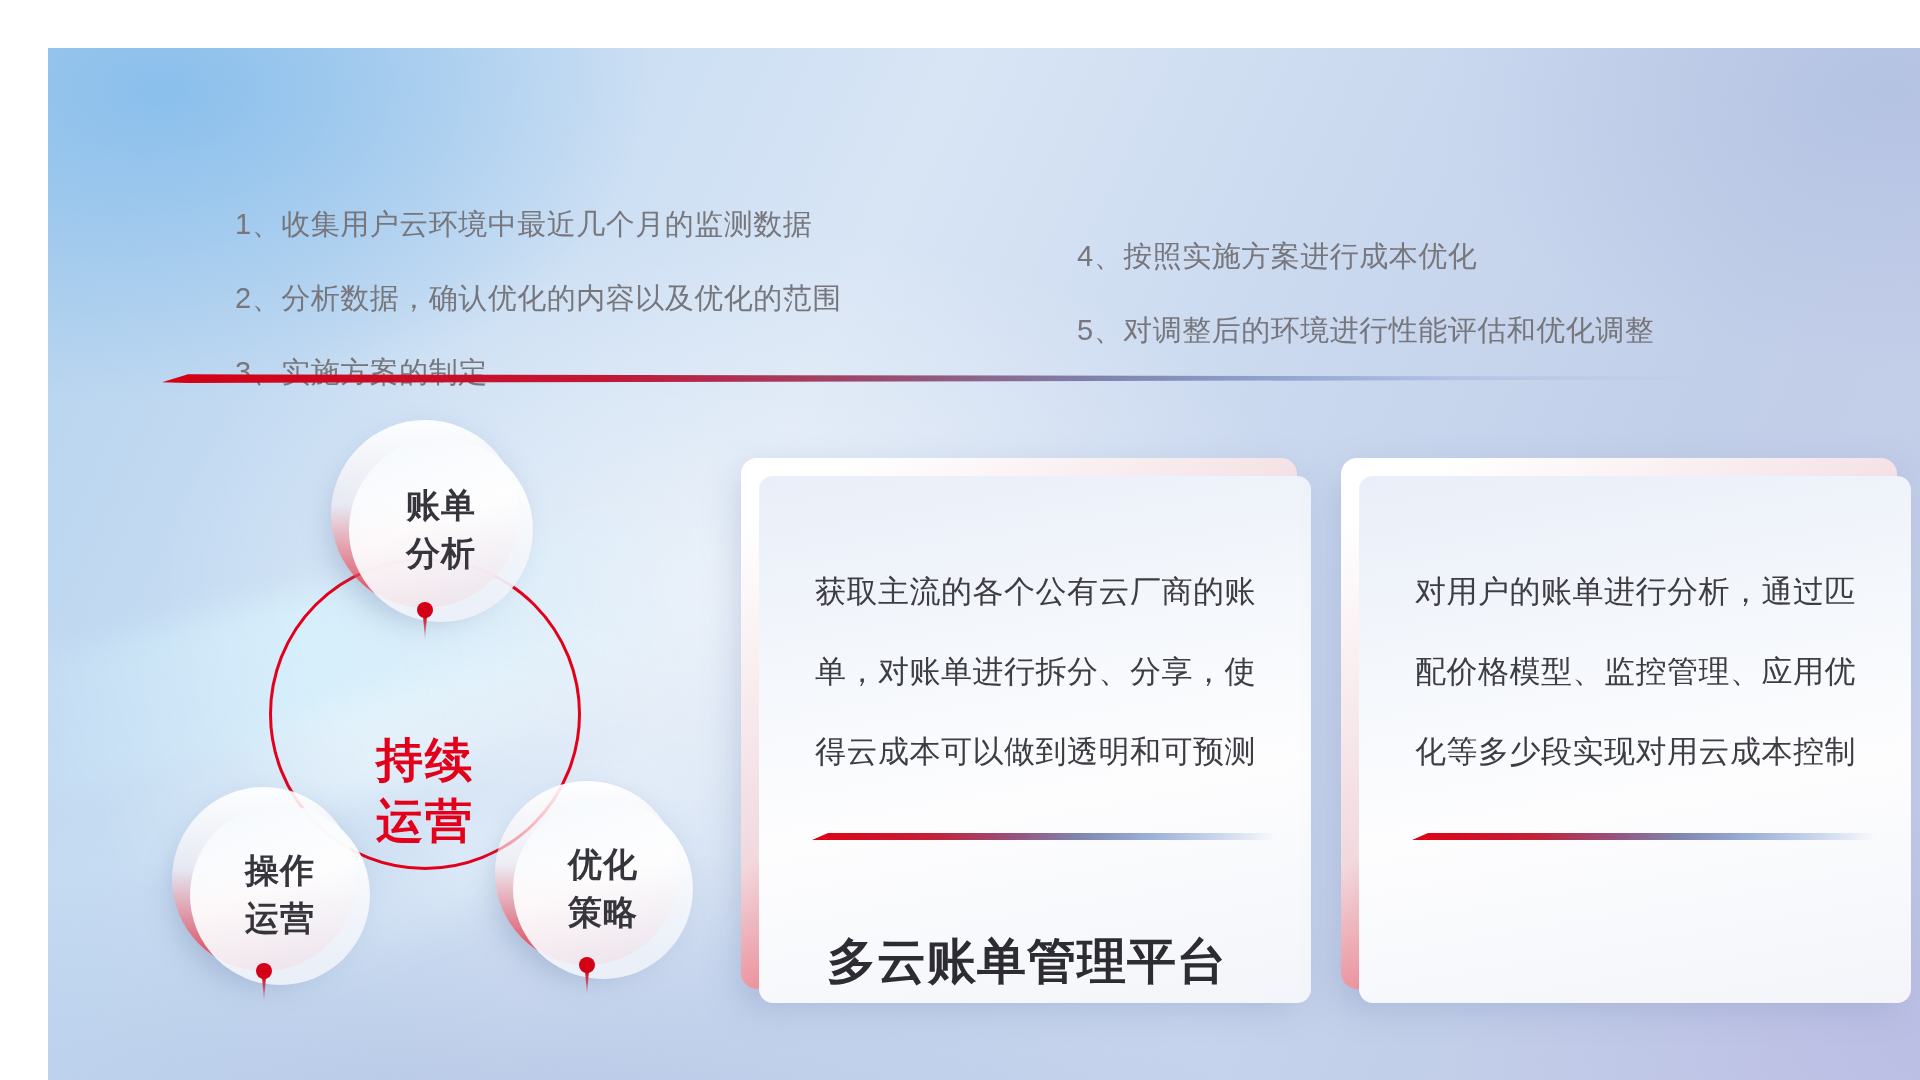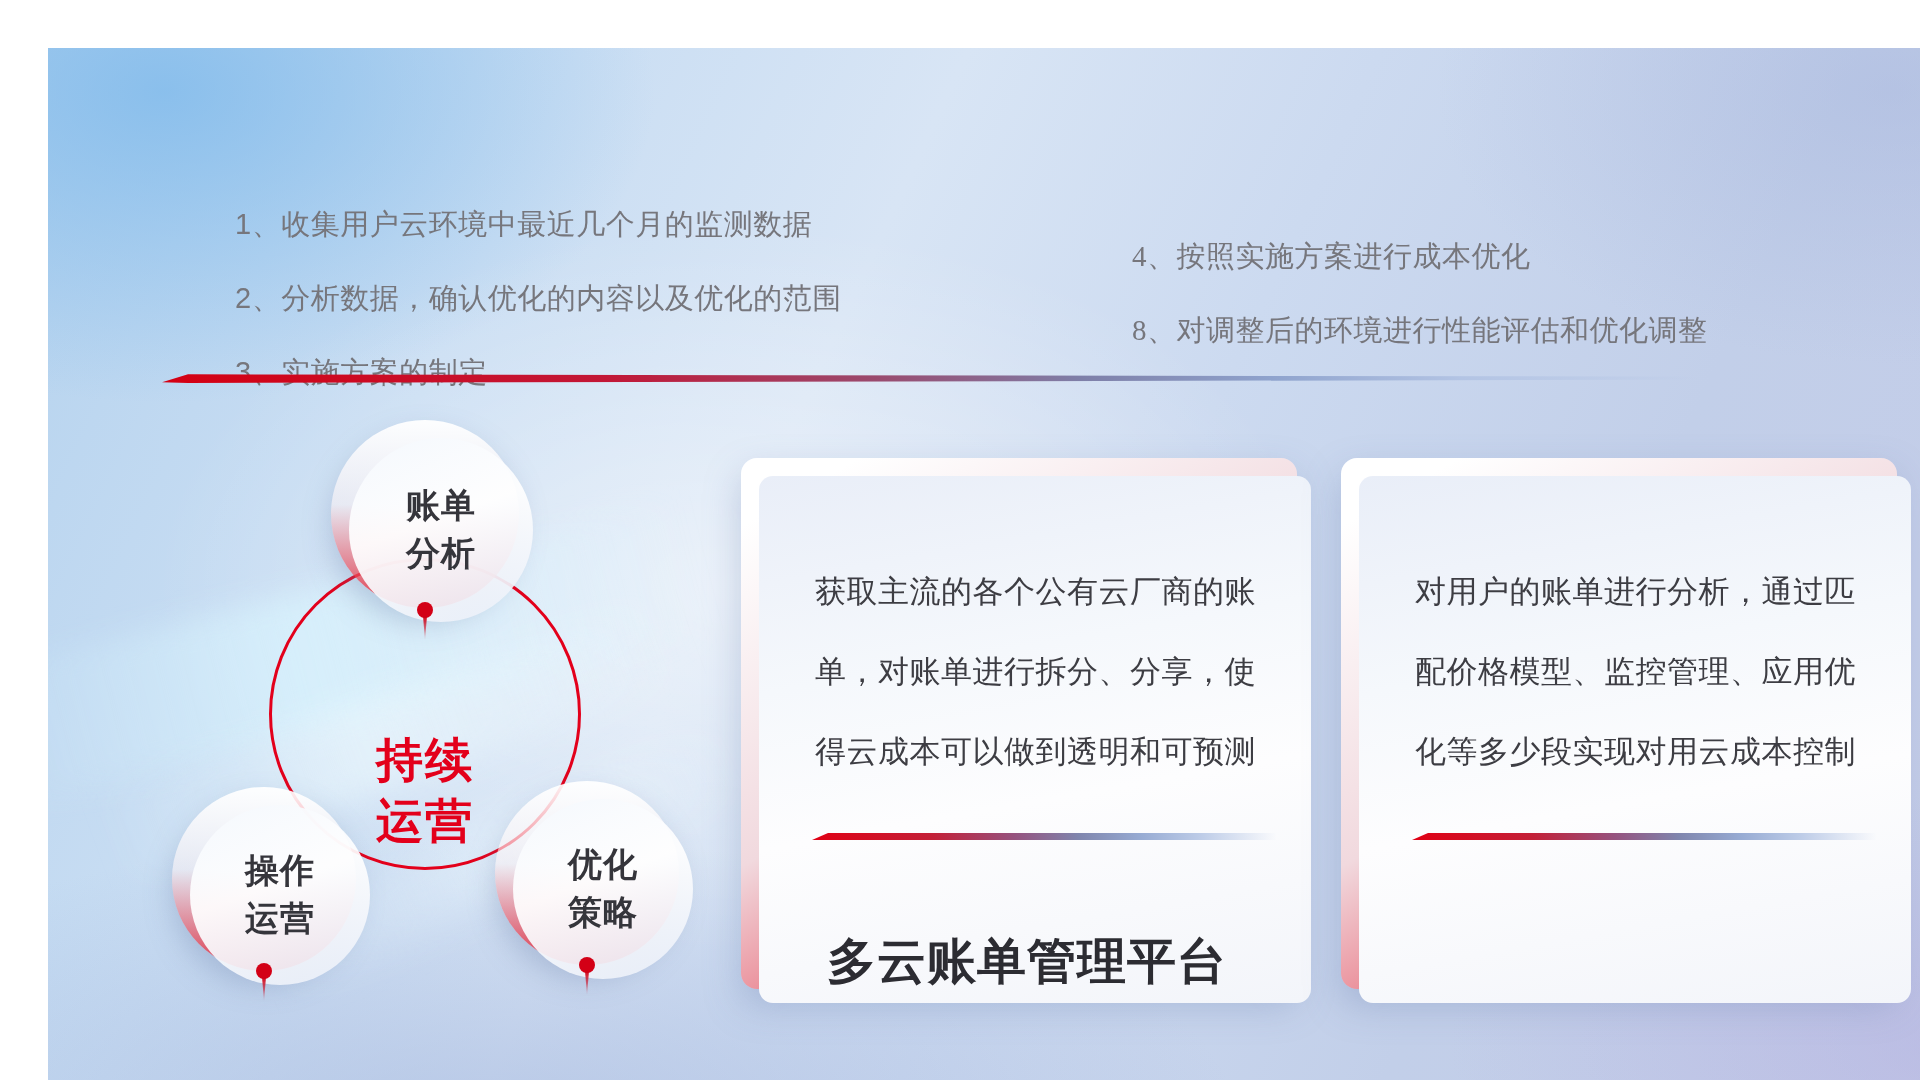--- a/index.html
+++ b/index.html
@@ -25,21 +25,21 @@
     background:linear-gradient(90deg, rgba(255,255,255,0) 0%, rgba(240,252,255,0.55) 45%, rgba(240,252,255,0) 100%);
     filter:blur(16px); }
   .streak3 { left:180px; top:760px; width:520px; height:70px; transform:rotate(-24deg);
     background:linear-gradient(90deg, rgba(255,255,255,0) 0%, rgba(235,248,255,0.4) 50%, rgba(235,248,255,0) 100%);
     filter:blur(18px); }
 
   
   .steps { position:absolute; list-style:none; font-size:29px; color:#76767c; letter-spacing:0.5px; }
   .steps li { line-height:58px; white-space:nowrap; }
   .steps-left  { left:155px; top:115px; }
-  .steps-right { left:1052px; top:147px;font-family:Liberation Serif, serif; }
+  .steps-right { left:997px; top:147px; }
 
   
   .swoosh {
     position:absolute; left:98px; top:310px; width:1585px; height:9px;
     background:linear-gradient(to right,#d40013 0%,#c21736 28%,#9a4a6e 45%,#7e7fa8 58%,#8fa3cd 70%,#b3c4e4 82%,rgba(205,220,240,0) 97%);
     clip-path:polygon(0 92%, 26px 4%, 100% 30%, 100% 62%, 26px 100%);
   }
 
   
   .ring {
@@ -116,21 +116,21 @@
   <div class="streak streak3"></div>
 
   <ul class="steps steps-left">
     <li>1、收集用户云环境中最近几个月的监测数据</li>
     <li>2、分析数据，确认优化的内容以及优化的范围</li>
     <li>3、实施方案的制定</li>
   </ul>
 
   <ul class="steps steps-right">
     <li>4、按照实施方案进行成本优化</li>
-    <li>8、对调整后的环境进行性能评估和优化调整</li>
+    <li>5、对调整后的环境进行性能评估和优化调整</li>
   </ul>
 
   <div class="swoosh"></div>
 
   <div class="ring">
     <div class="ring-label">持续
 运营</div>
   </div>
 
   <div class="node node-top">

